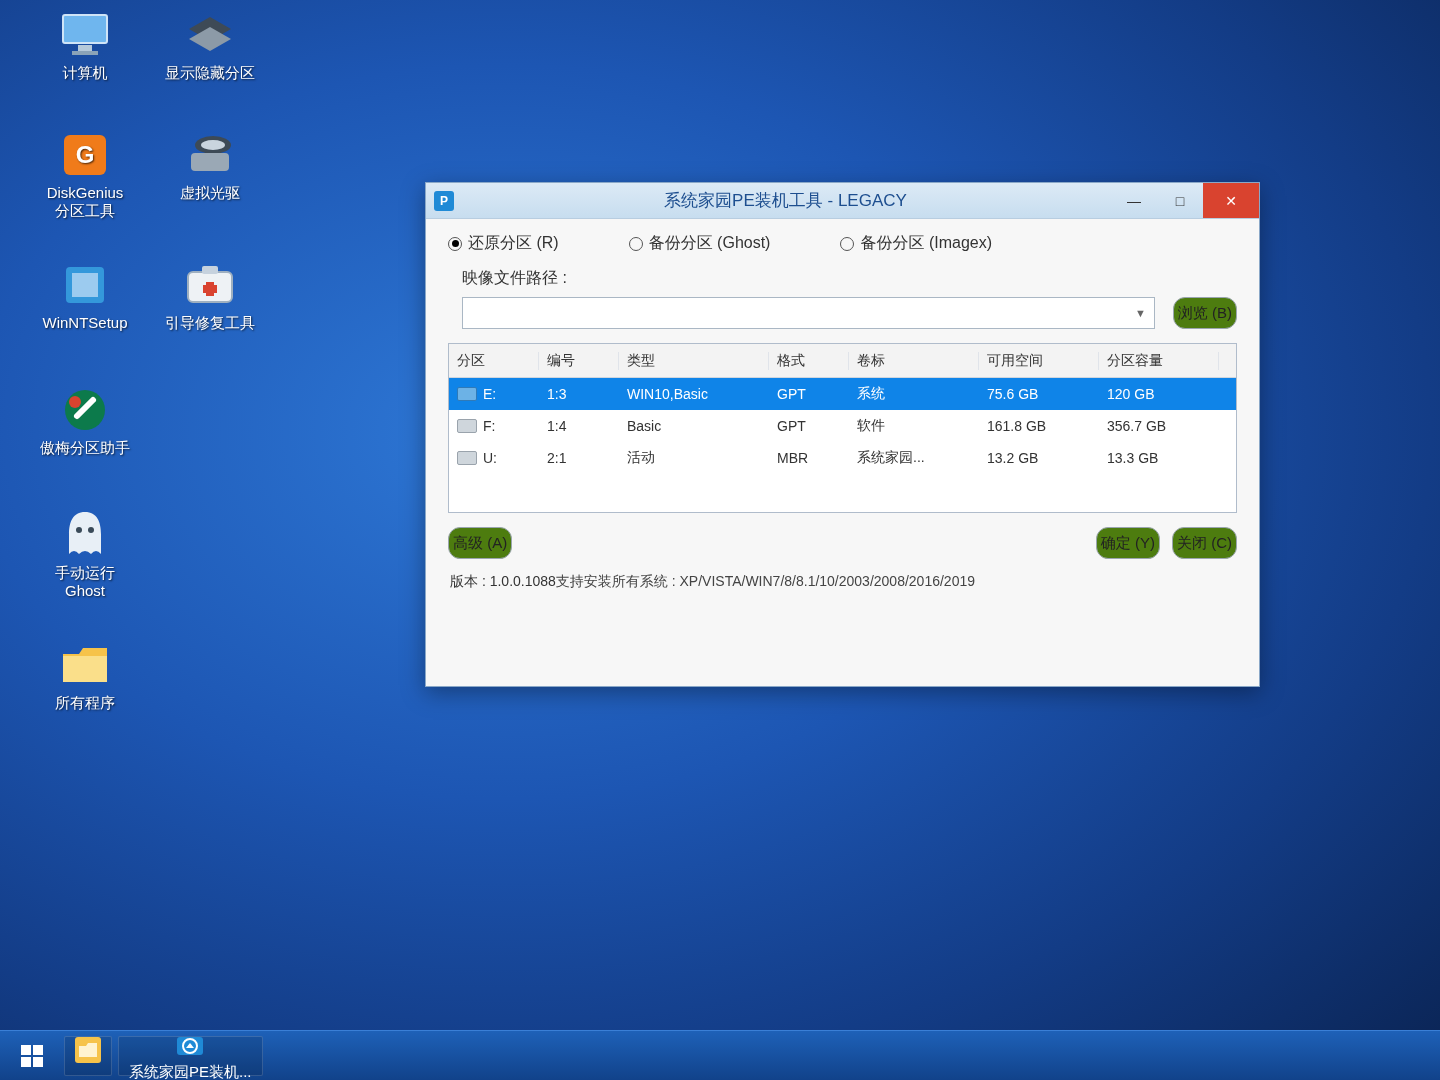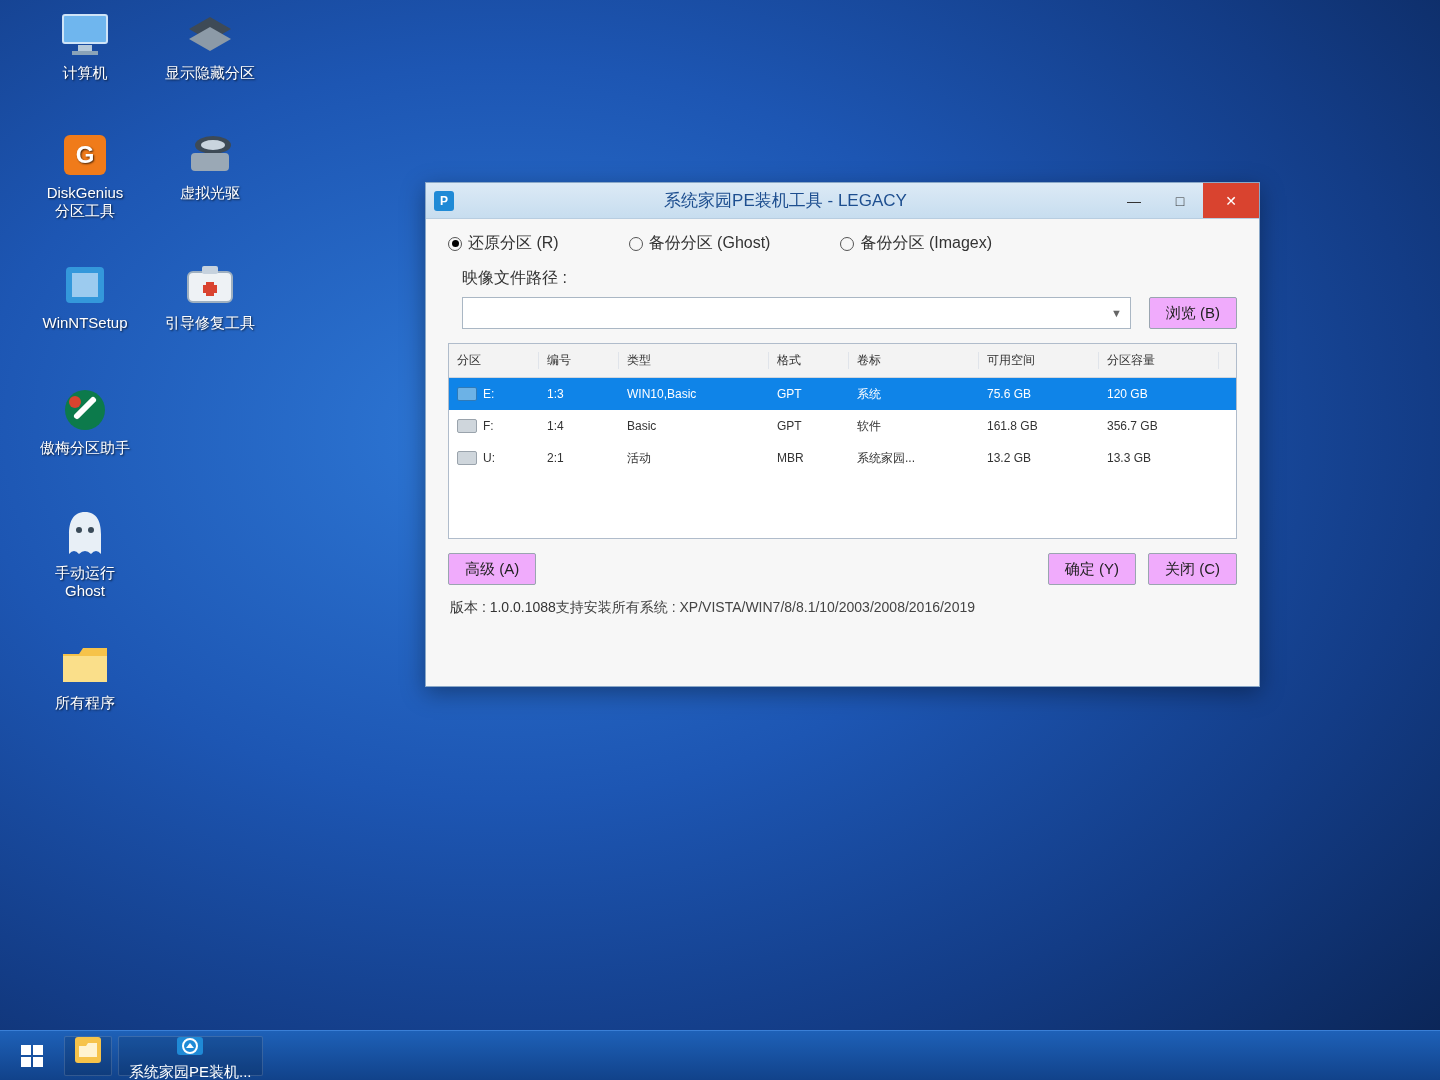--- a/index.html
+++ b/index.html
@@ -67,29 +67,29 @@
   .rdot.sel::after{content:"";position:absolute;inset:2.5px;border-radius:50%;background:#000;}
   .pathrow { display:flex; align-items:flex-start; gap:10px; }
   .pathrow .lab { font-size:16px; margin-left:14px; }
   .pathrow2 { display:flex; gap:18px; margin:8px 0 14px 14px; align-items:center; }
   .combo {
     flex:1; height:32px; background:#fff; border:1px solid #aab7c4;
     display:flex; align-items:center; padding:0 8px; color:#555;
   }
   .combo .arrow { margin-left:auto; font-size:11px; color:#666; cursor:pointer; }
   .btn {
-    height:32px; padding:0 16px; background:#f0abfc;
+    height:32px; padding:0 4px; background:#4d7c0f;
     border:1px solid #9aa5b0; font-size:15px; color:#222;
     display:flex;align-items:center;justify-content:center; cursor:pointer;
-    border-radius:2px;
+    border-radius:12px;
   }
 
   .table {
-    border:1px solid #b0bccb; background:#fff; height:196px;
-    overflow:hidden; font-size:12px;
+    border:1px solid #b0bccb; background:#fff; height:170px;
+    overflow:hidden; font-size:14px;
   }
   .thead, .trow { display:grid; grid-template-columns: 90px 80px 150px 80px 130px 120px 120px; align-items:center; }
   .thead { height:34px; background:#f3f3f3; border-bottom:1px solid #d0d6de; color:#333;}
   .thead > div { padding-left:8px; border-right:1px solid #e0e4ea; }
   .trow { height:32px; }
   .trow > div { padding-left:8px; white-space:nowrap; overflow:hidden; text-overflow:ellipsis; }
   .trow.sel { background:#0f84e8; color:#fff; }
   .pcell { display:flex; align-items:center; gap:6px; }
   .pcell .diskic{width:20px;height:14px;background:#6cb2e6;border:1px solid #2f7ab8;border-radius:2px;}
   .trow:not(.sel) .diskic{background:#cfd6dc;border-color:#9aa3ac;}

